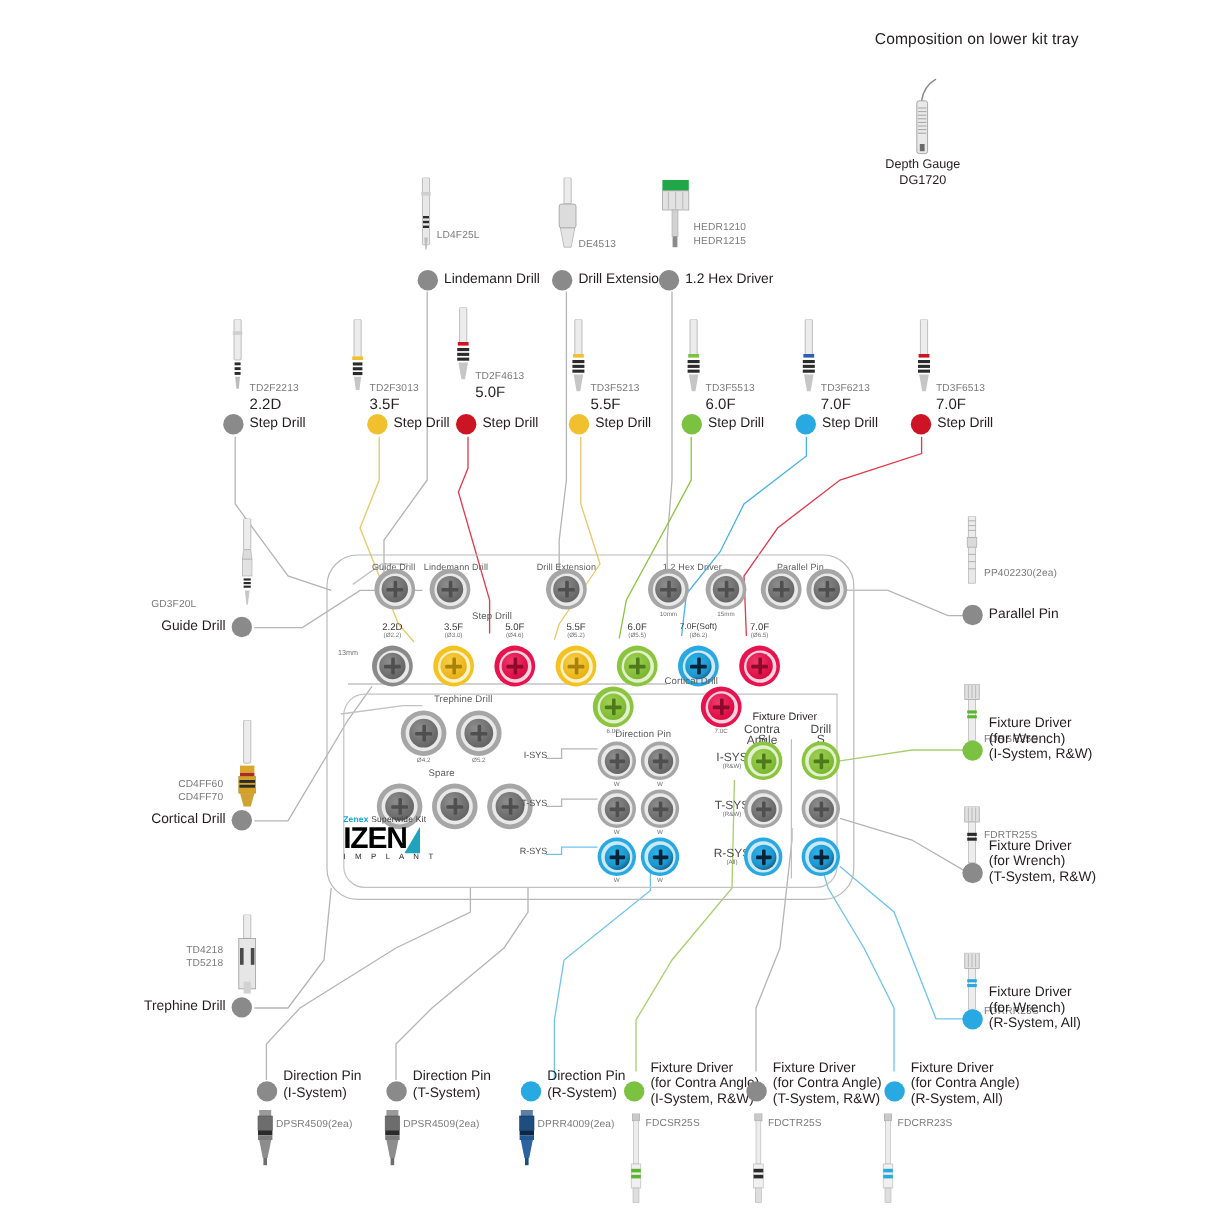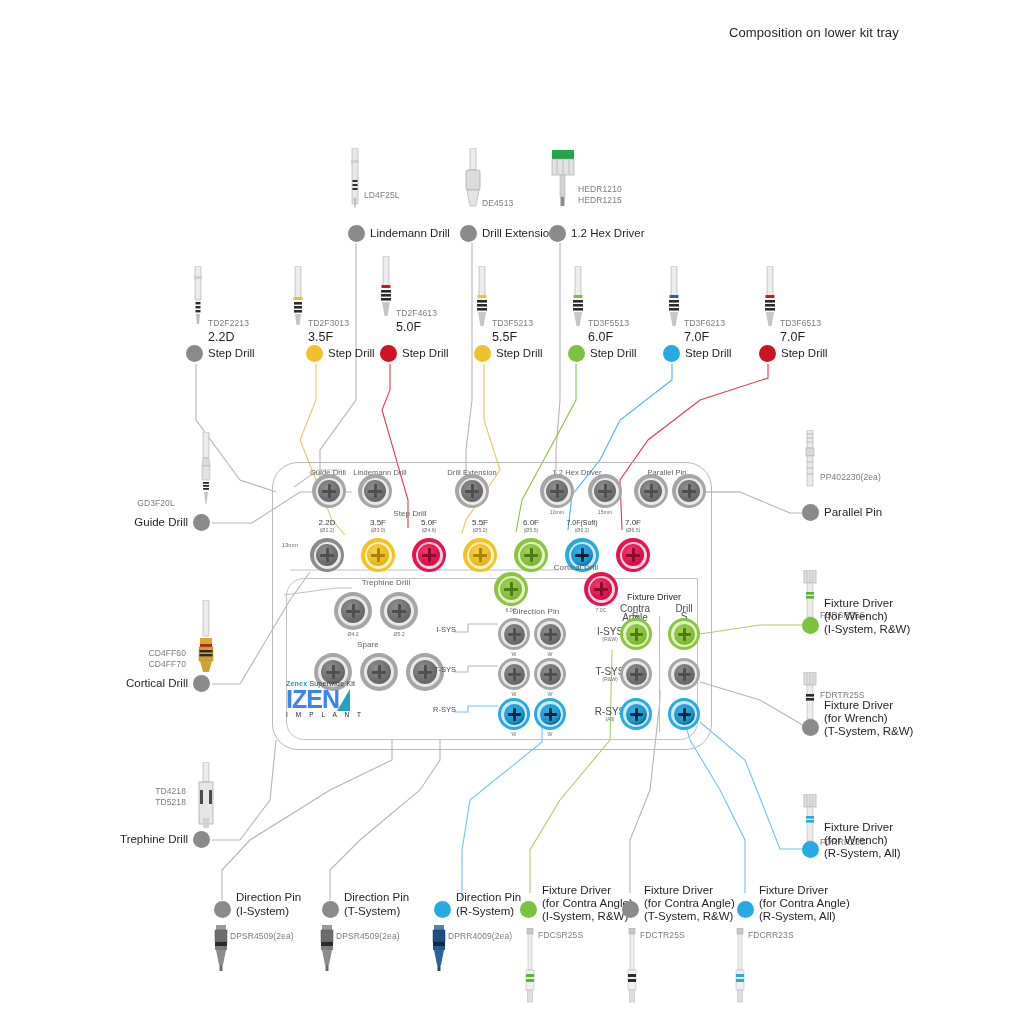--- a/index.html
+++ b/index.html
@@ -55,21 +55,21 @@
   .socket .cross-v, .socket .cross-h {
     position:absolute; background:#4f4f4f; border-radius:1px;
   }
 
   svg.wires { position:absolute; left:0; top:0; width:1024px; height:1024px; pointer-events:none; }
 
   
   .logo-top { font-size:7px; color:#3a3a3a; letter-spacing:.2px;}
   .logo-top b { color:#0ea5d8; font-weight:bold;}
   .logo-main {
-    font-size:25px; font-weight:bold; color:#3b82f6;
+    font-size:25px; font-weight:bold; color:#000000;
     letter-spacing:-1px; line-height:24px;
     font-family:"Liberation Sans", sans-serif;
   }
   .logo-sub { font-size:6.5px; color:#231f20; letter-spacing:3.1px; }
   .logo-tri {
     width:0;height:0;border-left:13px solid transparent;
     border-bottom:22px solid #1fa3bf;
     display:inline-block; vertical-align:top;
   }
 </style>
@@ -114,20 +114,41 @@
       <path d="M290 570 L540 570 L556 570" stroke="#c2c2c2"></path>
       <path d="M455 632 L468 632 L468 624 L498 624" stroke="#b5b5b5"></path>
       <path d="M455 672 L468 672 L468 666 L498 666" stroke="#b5b5b5"></path>
       <path d="M455 712 L468 712 L468 706 L498 706" stroke="#6fc4ee"></path>
       <path d="M700 492 L740 492" stroke="#c2c2c2"></path>
     </g>
   </svg>
 
   <div class="abs t-title" style="left:729px; top:25px;">Composition on lower kit tray</div>
 
+  <div class="abs" style="left:733px; top:60px; width:72px;">
+    <div style="position:relative; height:70px;">
+      <svg width="72" height="70" viewBox="0 0 72 70">
+        <path d="M47 6 C40 10 36 17 35 24" stroke="#8a8a8a" stroke-width="1.2" fill="none"></path>
+        <rect x="31" y="24" width="9" height="44" rx="2" fill="#e9e9e9" stroke="#9a9a9a" stroke-width=".7"></rect>
+        <g stroke="#8a8a8a" stroke-width=".6">
+          <line x1="32" y1="30" x2="39" y2="30"></line>
+            <line x1="32" y1="33" x2="39" y2="33"></line>
+          <line x1="32" y1="36" x2="39" y2="36"></line>
+            <line x1="32" y1="39" x2="39" y2="39"></line>
+          <line x1="32" y1="42" x2="39" y2="42"></line>
+            <line x1="32" y1="45" x2="39" y2="45"></line>
+          <line x1="32" y1="48" x2="39" y2="48"></line>
+            <line x1="32" y1="51" x2="39" y2="51"></line>
+        </g>
+        <rect x="33.5" y="60" width="4" height="6" fill="#6b6b6b"></rect>
+      </svg>
+    </div>
+    <div class="t-label-sm" style="text-align:center; margin-top:1px;">Depth Gauge</div>
+    <div class="t-label-sm" style="text-align:center;">DG1720</div>
+  </div>
 
 
   <div class="abs" style="left:330px; top:148px;">
     <svg width="50" height="62" viewBox="0 0 50 62">
       <rect x="22" y="0" width="6" height="56" rx="1" fill="#e8e8e8" stroke="#a8a8a8" stroke-width=".6"></rect>
       <rect x="21" y="12" width="8" height="3" fill="#cfcfcf"></rect>
       <g fill="#2b2b2b">
           <rect x="22.5" y="32" width="5" height="2"></rect>
           <rect x="22.5" y="36" width="5" height="2"></rect>
           <rect x="22.5" y="40" width="5" height="2"></rect>
@@ -292,21 +313,21 @@
       <rect x="13" y="0" width="6" height="26" rx="1" fill="#ececec" stroke="#a8a8a8" stroke-width=".6"></rect>
       <path d="M13 26 L19 26 L20 34 L12 34 Z" fill="#dcdcdc" stroke="#a8a8a8" stroke-width=".5"></path>
       <rect x="12" y="34" width="8" height="14" fill="#e2e2e2" stroke="#a8a8a8" stroke-width=".5"></rect>
       <g fill="#2b2b2b">
           <rect x="13" y="50" width="6" height="1.8"></rect>
           <rect x="13" y="53" width="6" height="1.8"></rect>
           <rect x="13" y="56" width="6" height="1.8"></rect>
         </g>
       <path d="M14 60 L18 60 L16.5 72 L15.5 72 Z" fill="#c6c6c6"></path>
     </svg>
-    <div class="abs t-code" style="left:-64px; top:66px; width:60px; text-align:center;">GD3F20L</div>
+    <div class="abs t-code" style="left:-64px; top:66px; width:60px; text-align:left;">GD3F20L</div>
   </div>
   <div class="abs dot" style="left:193px; top:514px; background:#8a8a8a;"></div>
   <div class="abs t-label" style="left:114px; top:516px; width:74px; text-align:right;">Guide Drill</div>
 
   <div class="abs" style="left:190px; top:600px;">
     <svg width="32" height="80" viewBox="0 0 32 80">
       <rect x="13" y="0" width="6" height="36" rx="1" fill="#ececec" stroke="#a8a8a8" stroke-width=".6"></rect>
       <path d="M10 38 L22 38 L22 44 L10 44 Z" fill="#d9a82b"></path>
       <rect x="10" y="44" width="12" height="3" fill="#b02a22"></rect>
       <rect x="9" y="47" width="14" height="14" fill="#d6a226" stroke="#a8882a" stroke-width=".5"></rect>

